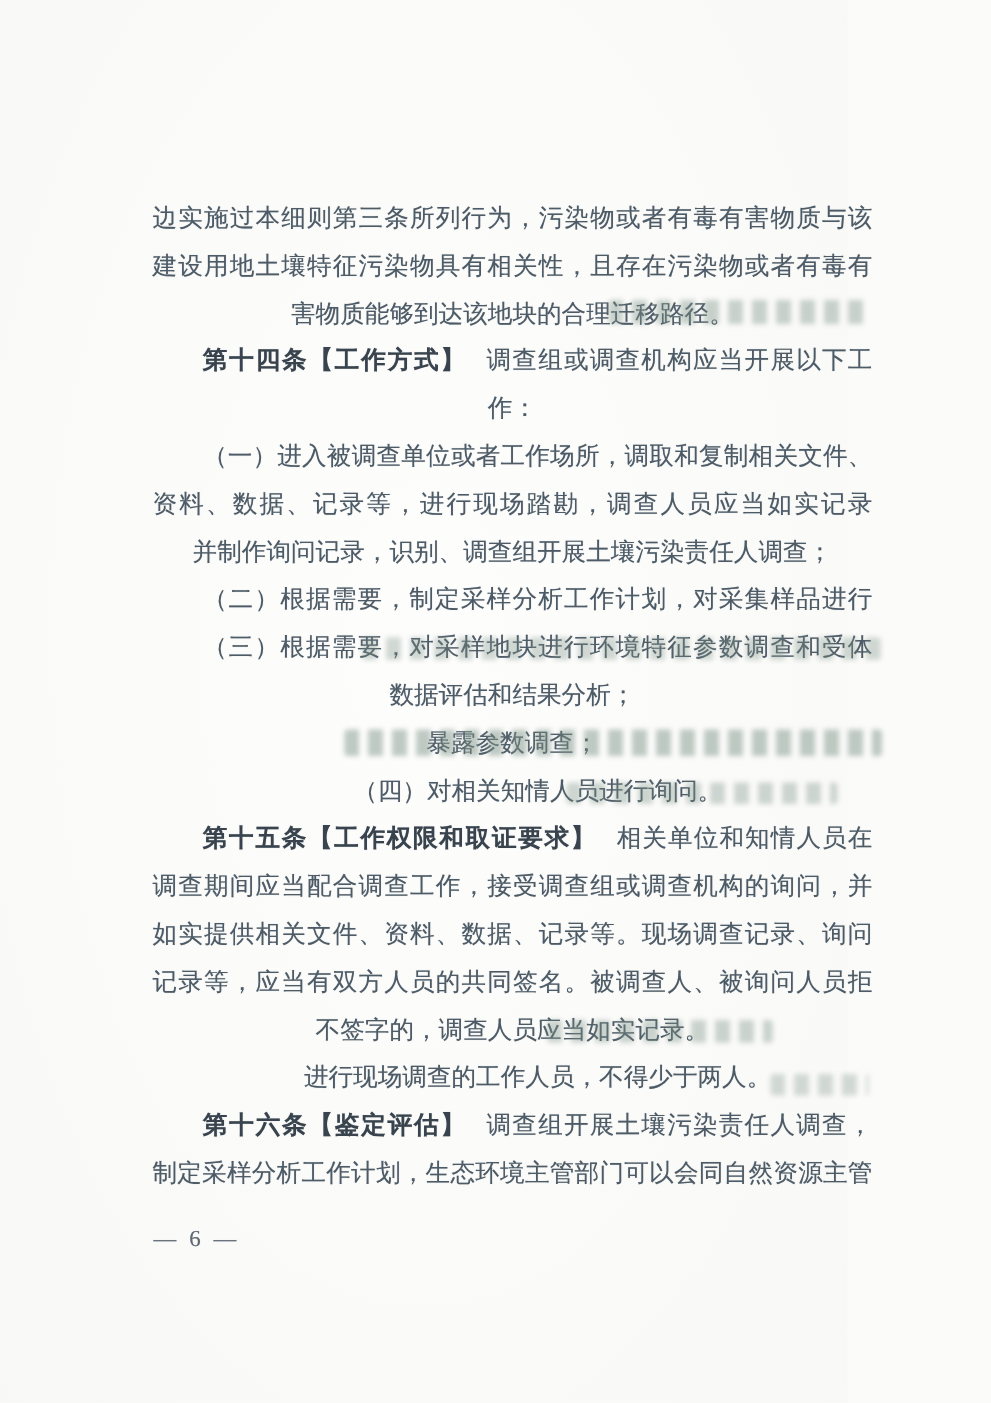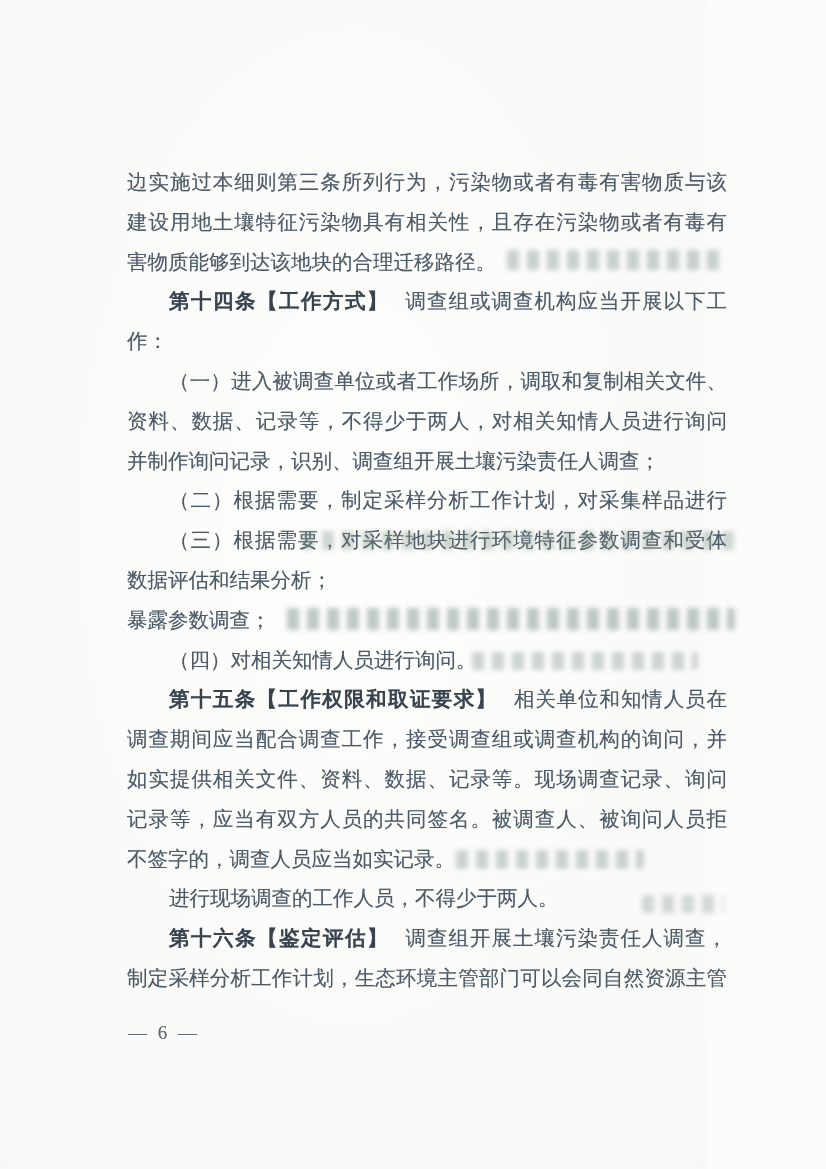--- a/index.html
+++ b/index.html
@@ -27,20 +27,21 @@
     top: 163px;
     width: 600px;
   }
   .line {
     height: 39.8px;
     line-height: 39.8px;
     font-size: 20.5px;
     color: var(--ink, #4d5b67);
     white-space: nowrap;
     text-shadow: 0 0 0.7px rgba(77,91,103,0.45);
+    text-align: center;
   }
   .line.fill {
     white-space: normal;
     text-align: justify;
     text-align-last: justify;
     -moz-text-align-last: justify;
   }
   .line.indent {
     text-indent: 2.05em;
   }
@@ -79,21 +80,21 @@
 
 <div class="sheet">
 
   <div class="content">
       <div class="line fill"><span>边实施过本细则第三条所列行为，污染物或者有毒有害物质与该</span></div>
       <div class="line fill"><span>建设用地土壤特征污染物具有相关性，且存在污染物或者有毒有</span></div>
       <div class="line"><span>害物质能够到达该地块的合理迁移路径。</span></div>
       <div class="line indent fill"><b>第十四条【工作方式】</b><span>调查组或调查机构应当开展以下工</span></div>
       <div class="line"><span>作：</span></div>
       <div class="line indent fill"><span>（一）进入被调查单位或者工作场所，调取和复制相关文件、</span></div>
-      <div class="line fill"><span>资料、数据、记录等，不得少于两人，对相关知情人员进行询问</span></div>
+      <div class="line fill"><span>资料、数据、记录等，进行现场踏勘，调查人员应当如实记录</span></div>
       <div class="line"><span>并制作询问记录，识别、调查组开展土壤污染责任人调查；</span></div>
       <div class="line indent fill"><span>（二）根据需要，制定采样分析工作计划，对采集样品进行</span></div>
       <div class="line indent fill"><span>（三）根据需要，对采样地块进行环境特征参数调查和受体</span></div>
       <div class="line"><span>数据评估和结果分析；</span></div>
       <div class="line"><span>暴露参数调查；</span></div>
       <div class="line indent"><span>（四）对相关知情人员进行询问。</span></div>
       <div class="line indent fill"><b>第十五条【工作权限和取证要求】</b><span>相关单位和知情人员在</span></div>
       <div class="line fill"><span>调查期间应当配合调查工作，接受调查组或调查机构的询问，并</span></div>
       <div class="line fill"><span>如实提供相关文件、资料、数据、记录等。现场调查记录、询问</span></div>
       <div class="line fill"><span>记录等，应当有双方人员的共同签名。被调查人、被询问人员拒</span></div>

